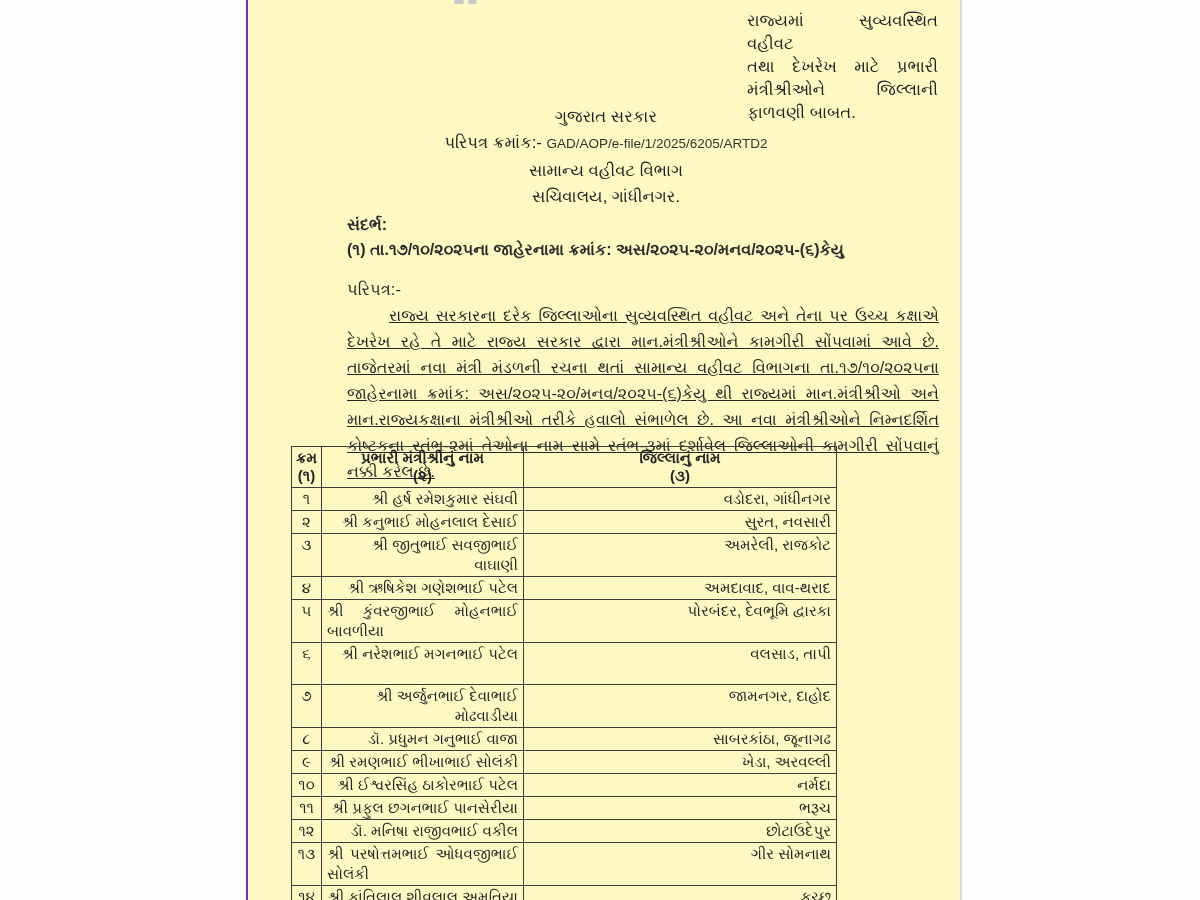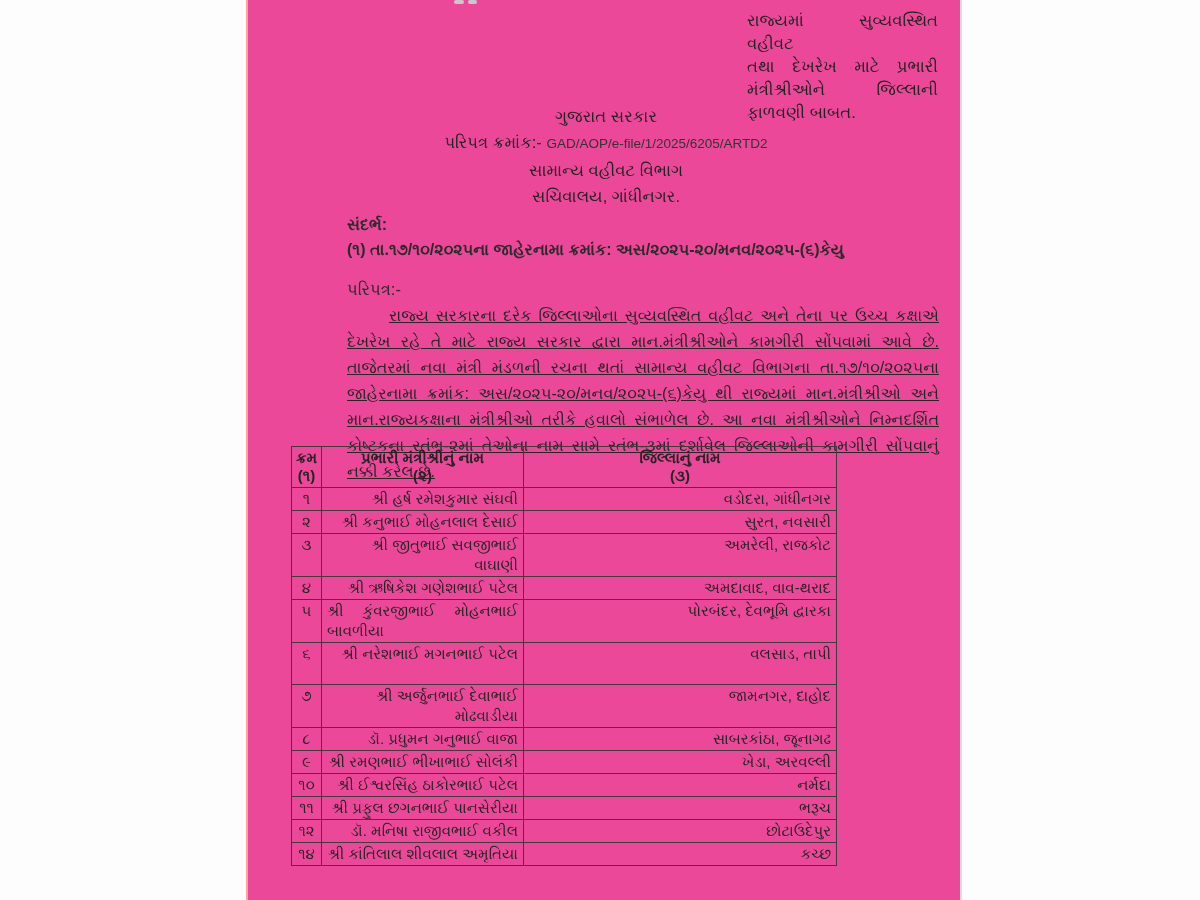--- a/index.html
+++ b/index.html
@@ -8,22 +8,22 @@
     position: relative;
     background: #fdfdfd;
     font-family: "Liberation Sans", sans-serif;
     color: #2b2b2b;
     overflow: hidden;
   }
   .sheet {
     position: absolute;
     left: 246px; top: 0;
     width: 716px; height: 900px;
-    background: #ec4899;
-    border-left: 2px solid #fca5a5;
+    background: #fef9c3;
+    border-left: 2px solid #6d28d9;
     border-right: 2px solid #dcdcdc;
   }
   .scan-mark { position: absolute; top: 0; height: 4px; background: #c9c9c9; border-radius: 2px; }
   .scan-mark.m1 { left: 206px; width: 10px; }
   .scan-mark.m2 { left: 220px; width: 9px; }
 
   .subject {
     position: absolute;
     left: 499px; top: 9px;
     width: 191px;
@@ -208,20 +208,25 @@
         <td class="serial">૧૧</td>
         <td>શ્રી પ્રફુલ છગનભાઈ પાનસેરીયા</td>
         <td>ભરૂચ</td>
       </tr>
       <tr>
         <td class="serial">૧૨</td>
         <td>ડૉ. મનિષા રાજીવભાઈ વકીલ</td>
         <td>છોટાઉદેપુર</td>
       </tr>
       <tr>
+        <td class="serial">૧૩</td>
+        <td class="justify-name">શ્રી પરષોત્તમભાઈ ઓધવજીભાઈ સોલંકી</td>
+        <td>ગીર સોમનાથ</td>
+      </tr>
+      <tr>
         <td class="serial">૧૪</td>
         <td>શ્રી કાંતિલાલ શીવલાલ અમૃતિયા</td>
         <td>કચ્છ</td>
       </tr>
 
     </tbody>
   </table>
 
 </div>
 

